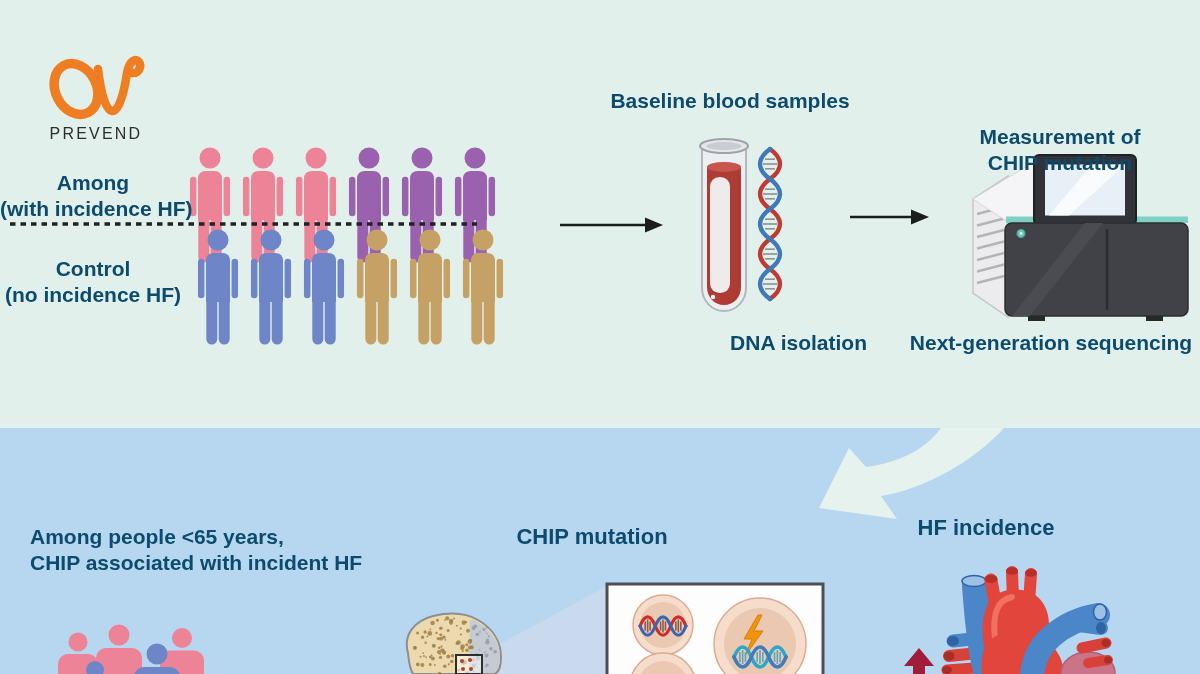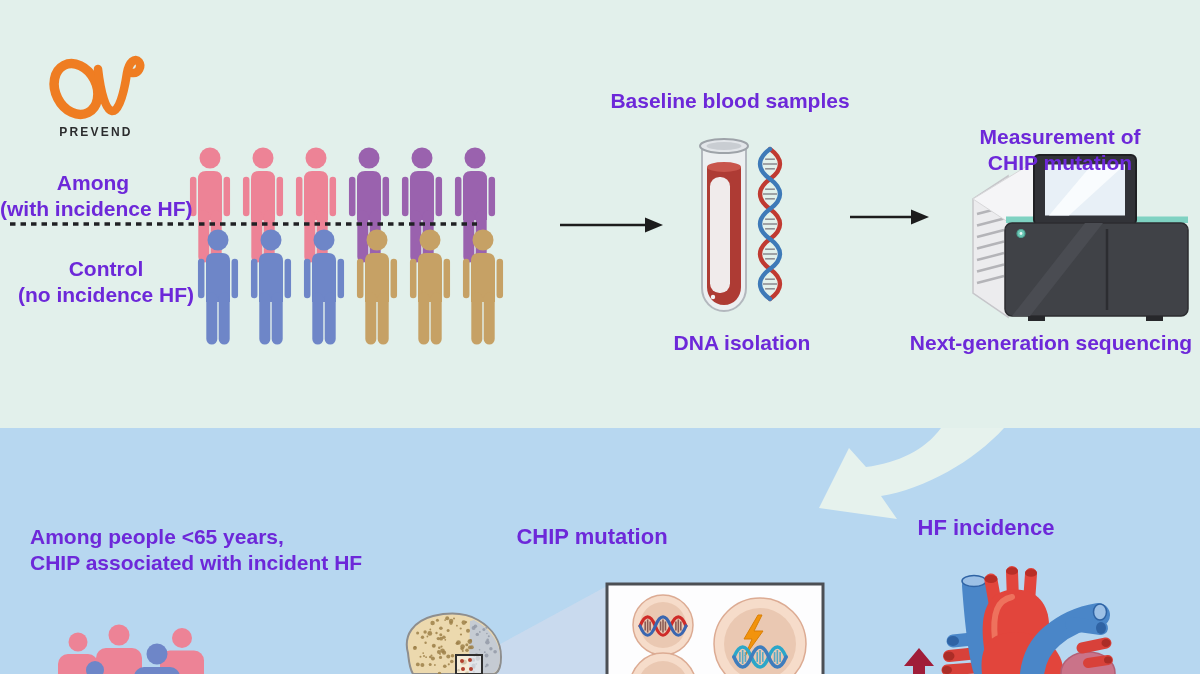--- a/index.html
+++ b/index.html
@@ -3,25 +3,25 @@
 <meta charset="utf-8">
 <style>
   html,body{margin:0;padding:0;}
   body{width:1200px;height:674px;overflow:hidden;position:relative;
        font-family:"Liberation Sans","DejaVu Sans",sans-serif;background:#e2f0eb;}
   .canvas{position:absolute;inset:0;width:1200px;height:674px;}
   .section{position:absolute;left:0;width:1200px;}
   .section.top{top:0;height:428px;background:#e2f0eb;}
   .section.bottom{top:428px;height:246px;background:#b7d7f0;}
   svg.art{position:absolute;left:0;top:0;width:1200px;height:674px;display:block;}
-  .label{position:absolute;font-weight:700;color:#6d28d9;font-size:21px;line-height:1.22;
+  .label{position:absolute;font-weight:700;color:#0c4a6e;font-size:21px;line-height:1.22;
          text-align:center;white-space:nowrap;}
   .label .ln{display:block;}
   .wordmark{position:absolute;left:36px;top:125px;width:120px;text-align:center;
-            font-size:12px;font-weight:700;letter-spacing:2.2px;color:#2c2d2e;}
+            font-size:16px;font-weight:400;letter-spacing:2.2px;color:#2c2d2e;}
   .heading{font-size:22px;}
   .finding{text-align:left;margin-left:12px;}
 </style>
 </head>
 <body>
 
 <div class="canvas">
   <div class="section top"></div>
   <div class="section bottom"></div>
 
@@ -410,27 +410,27 @@
 
     <path d="M 913,674 L 913,666 L 904,666 L 919,648 L 934,666 L 925,666 L 925,674 Z" fill="#a01d39"></path>
   </svg>
 
   <div class="wordmark">PREVEND</div>
 
   <div class="label" style="left:0;top:170px;width:186px;">
     <span class="ln">Among</span>
     <span class="ln">(with incidence HF)</span>
   </div>
-  <div class="label" style="left:0;top:256px;width:186px;padding-left:13px;">
+  <div class="label" style="left:0;top:256px;width:186px;">
     <span class="ln">Control</span>
     <span class="ln">(no incidence HF)</span>
   </div>
 
   <div class="label" style="left:605px;top:88px;width:250px;">Baseline blood samples</div>
-  <div class="label" style="left:617px;top:330px;width:250px;">DNA isolation</div>
+  <div class="label" style="left:617px;top:330px;width:250px;text-align:right;">DNA isolation</div>
 
   <div class="label" style="left:945px;top:85px;width:230px;margin-top:39px;">
     <span class="ln">Measurement of</span>
     <span class="ln">CHIP mutation</span>
   </div>
   <div class="label" style="left:901px;top:330px;width:300px;text-align:center;">Next-generation sequencing</div>
 
   <div class="label finding" style="left:18px;top:524px;width:390px;">
     <span class="ln">Among people &lt;65 years,</span>
     <span class="ln">CHIP associated with incident HF</span>

